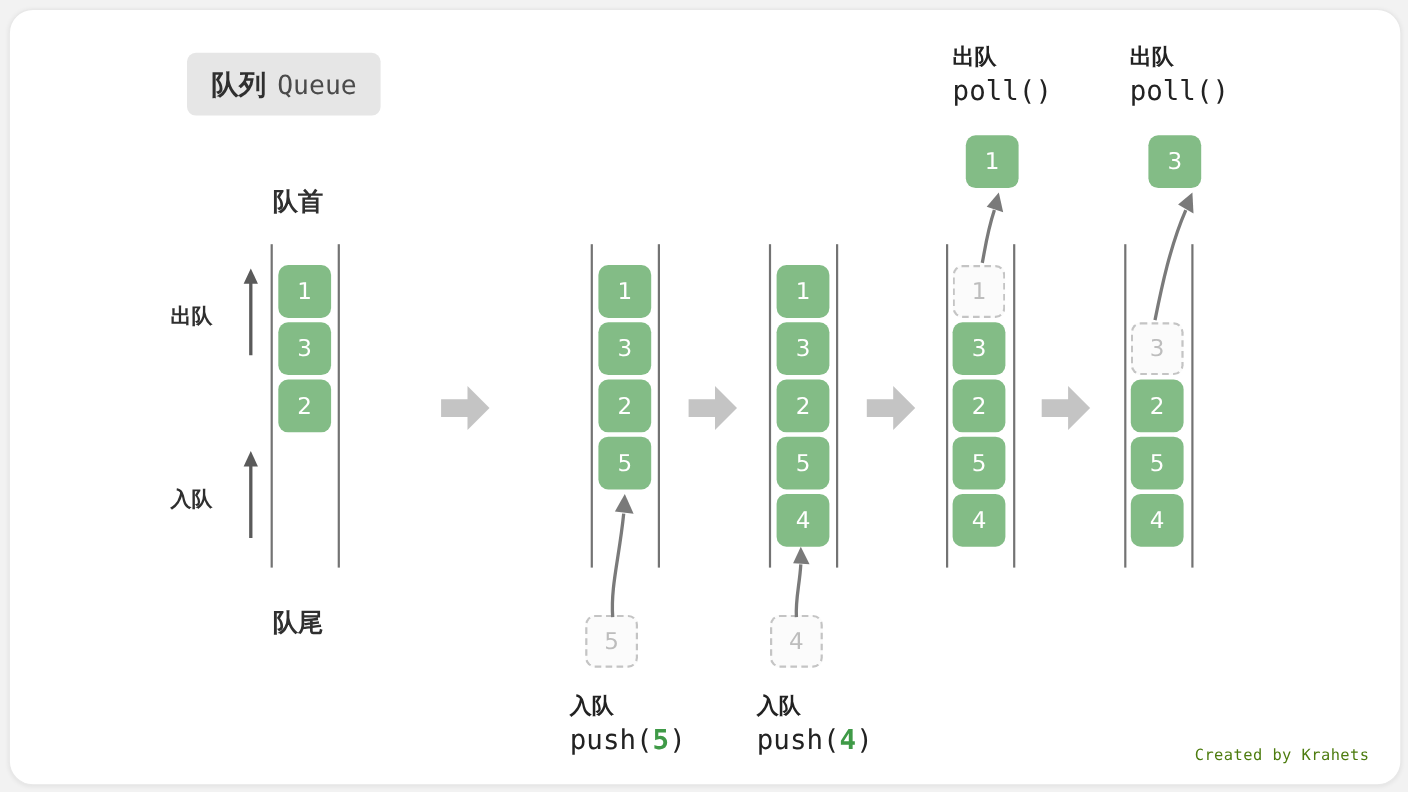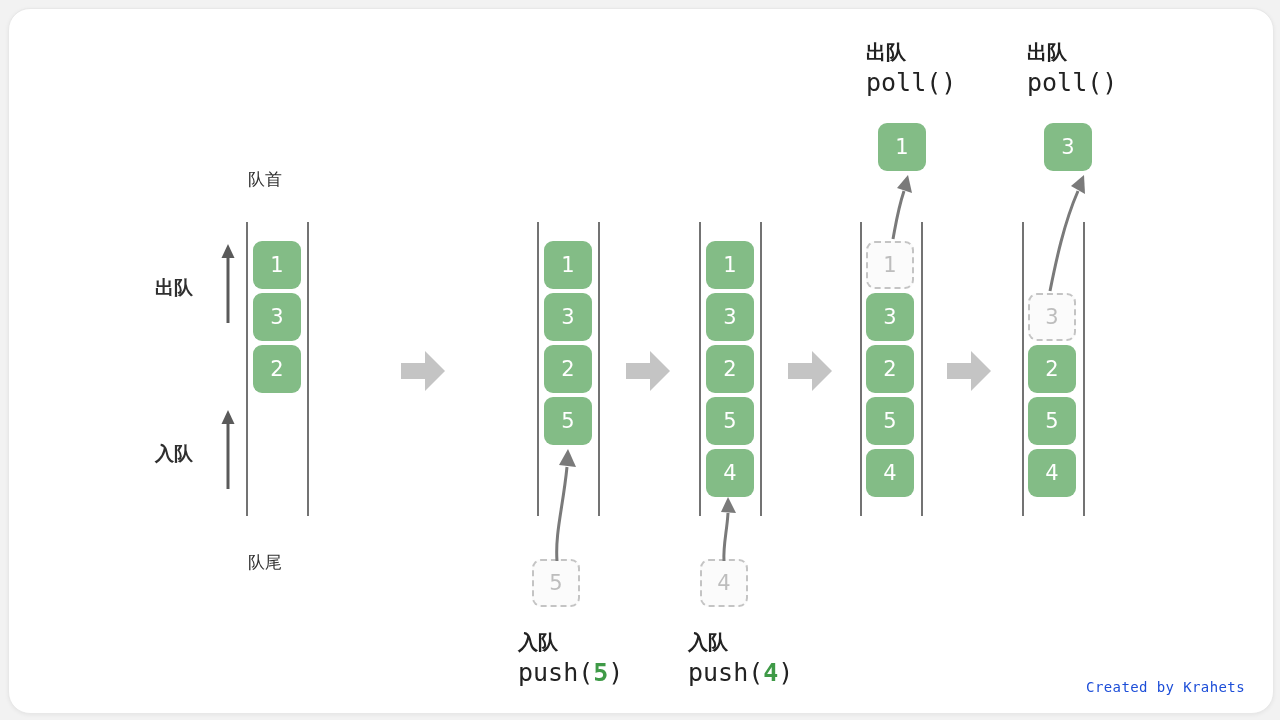--- a/index.html
+++ b/index.html
@@ -72,22 +72,22 @@
   .box.ghost {
     background: #fbfbfb;
     border: 2px dashed #c4c4c4;
     color: #bdbdbd;
   }
   .box.result { background: #83bc86; }
 
   
   .lbl {
     position: absolute;
-    font-size: 17px;
-    font-weight: normal;
+    font-size: 23px;
+    font-weight: bold;
     color: #2f2f2f;
     font-family: "Liberation Sans", sans-serif;
     white-space: nowrap;
   }
   .lbl-cn-op {
     position: absolute;
     font-size: 19px;
     font-weight: bold;
     color: #2f2f2f;
     white-space: nowrap;
@@ -116,31 +116,35 @@
 
   
   .chev { position: absolute; width: 44px; height: 40px; }
 
   
   #watermark {
     position: absolute;
     right: 28px;
     bottom: 18px;
     font-size: 14px;
-    color: #1d4ed8;
+    color: #4d7c0f;
     font-family: "DejaVu Sans Mono", monospace;
     letter-spacing: .4px;
   }
   svg { overflow: visible; }
 </style>
 </head>
 <body>
 
 <div id="card">
 
+  <div id="title-badge" class="abs">
+    <span class="cn">队列</span>
+    <span class="en">Queue</span>
+  </div>
 
   <div class="panel" style="left:0;top:0;">
 
     <div class="lbl" style="left:239px;top:159px;">队首</div>
     <div class="lbl" style="left:239px;top:542px;">队尾</div>
 
     <div class="rail" style="left:237px;top:213px;height:294px;"></div>
     <div class="rail" style="left:298px;top:213px;height:294px;"></div>
 
     <div class="box" style="left:244px;top:232px;">1</div>

